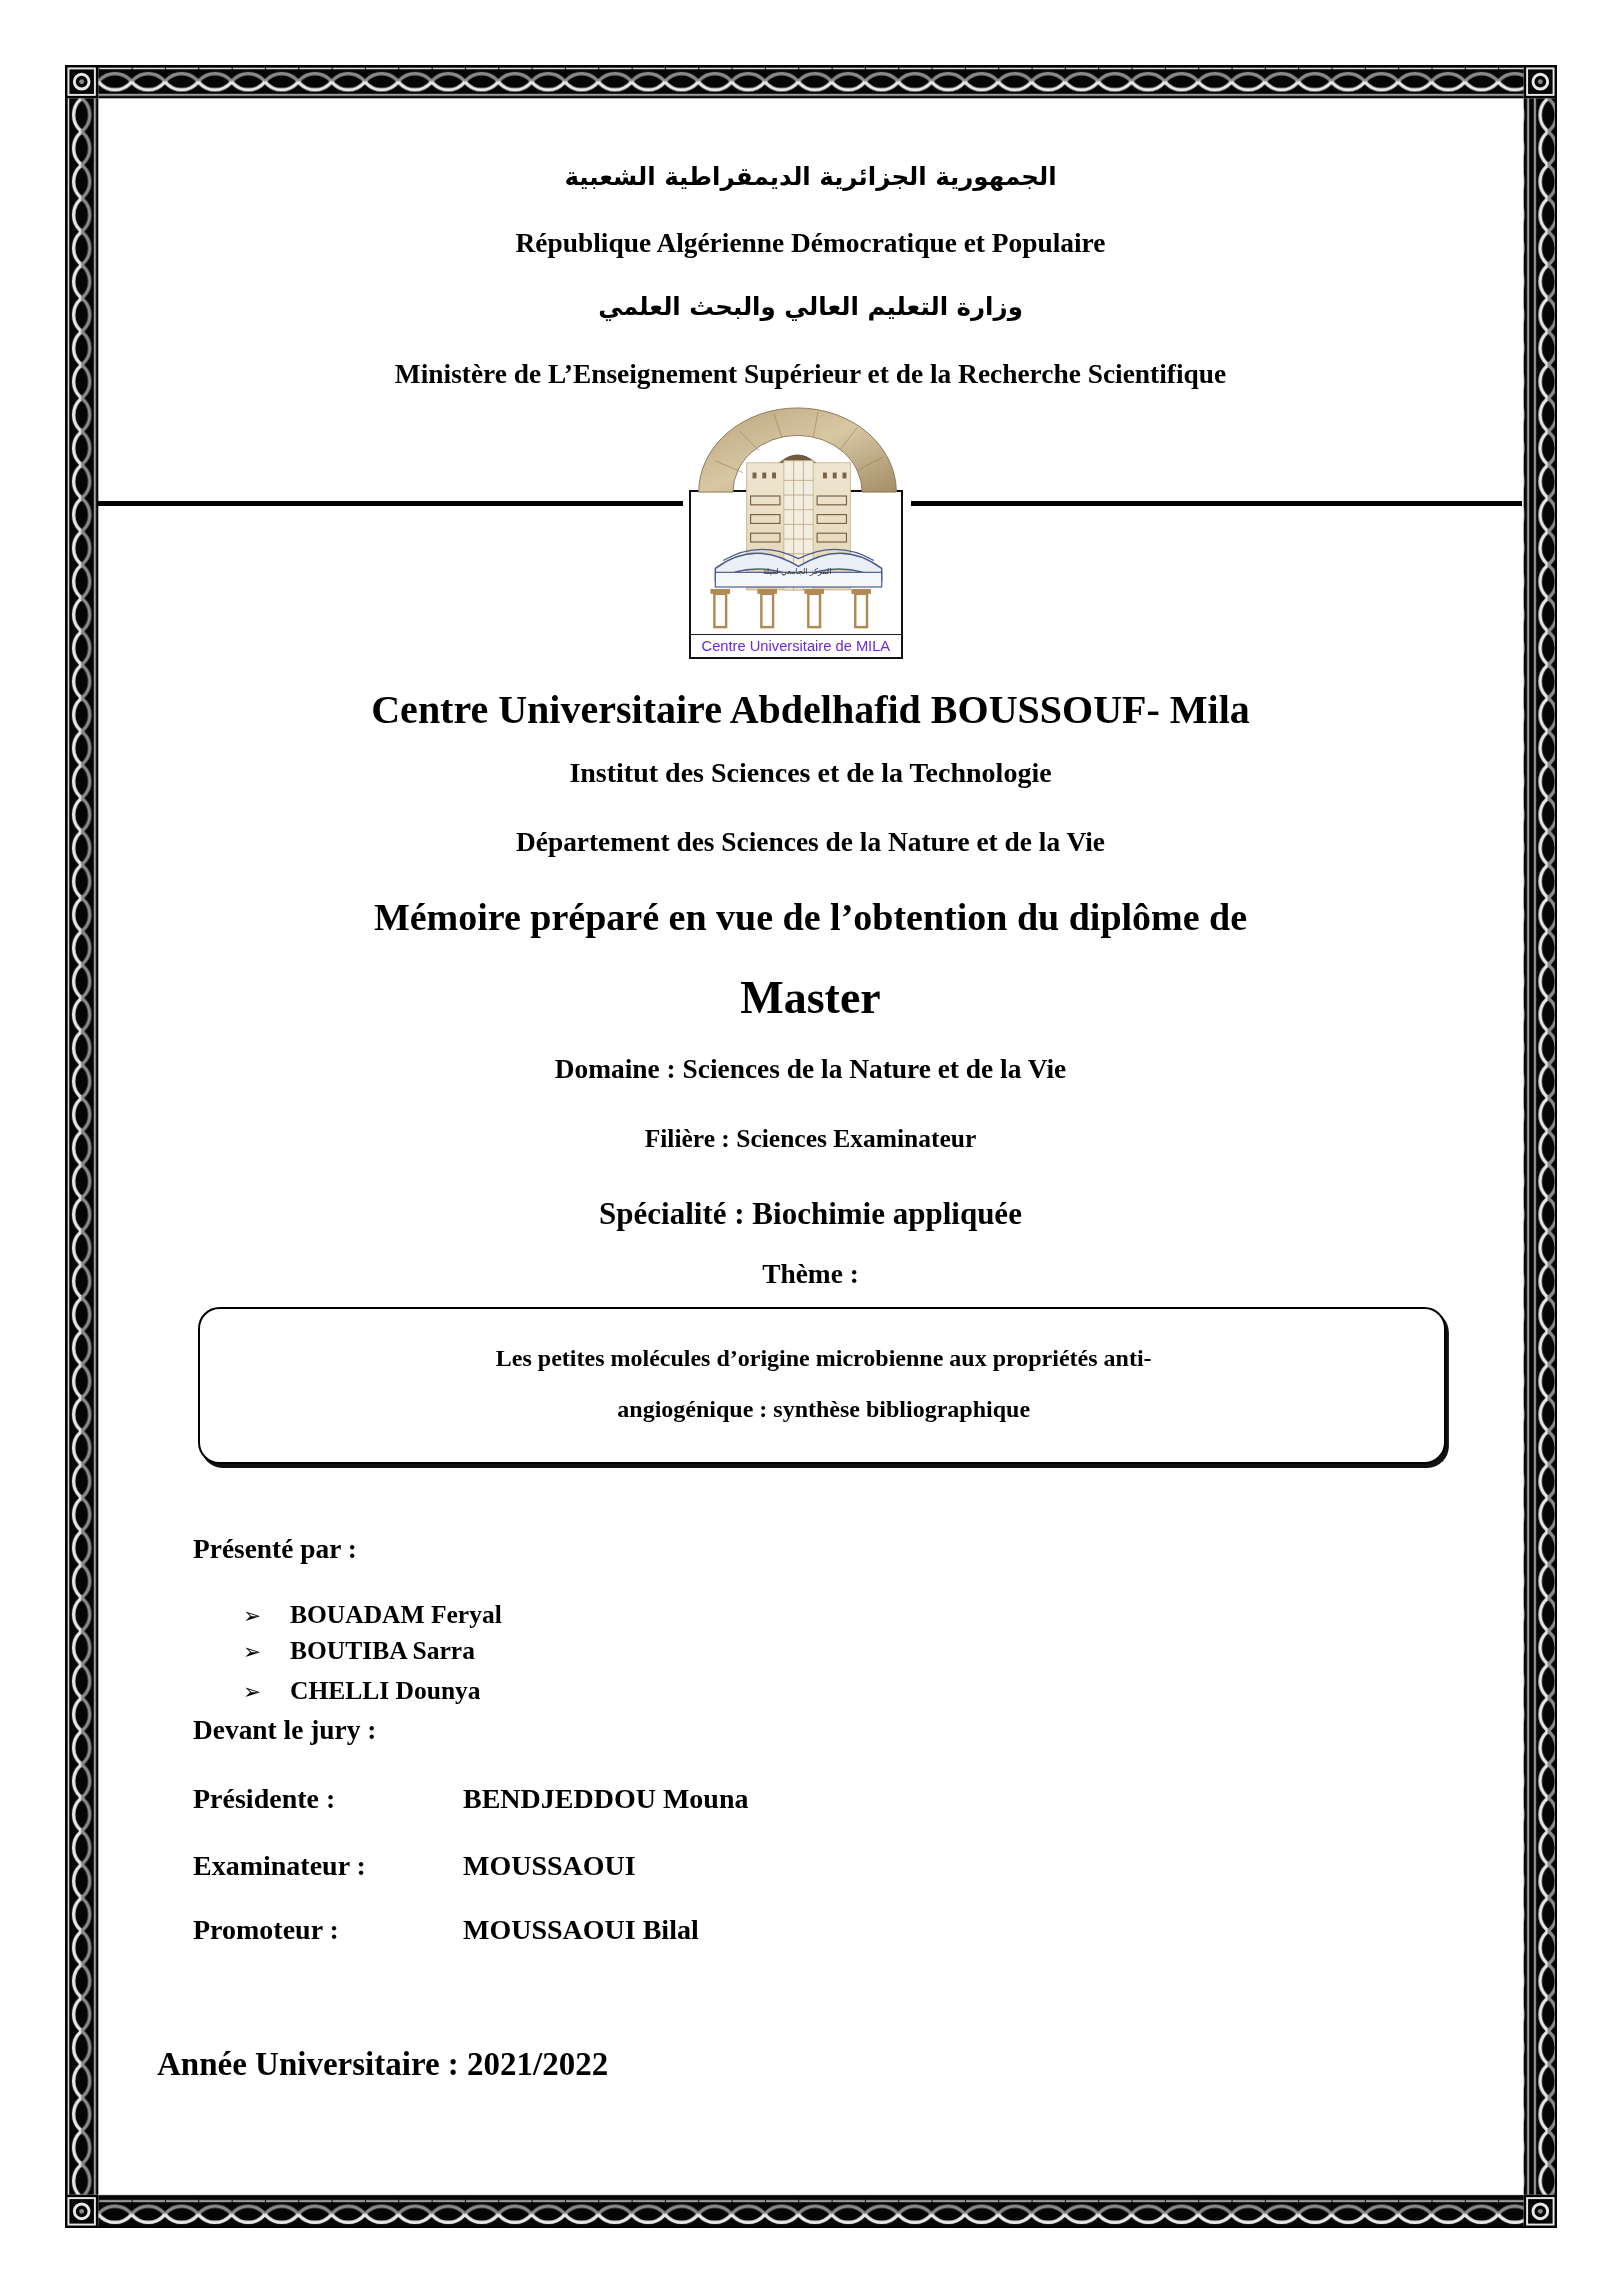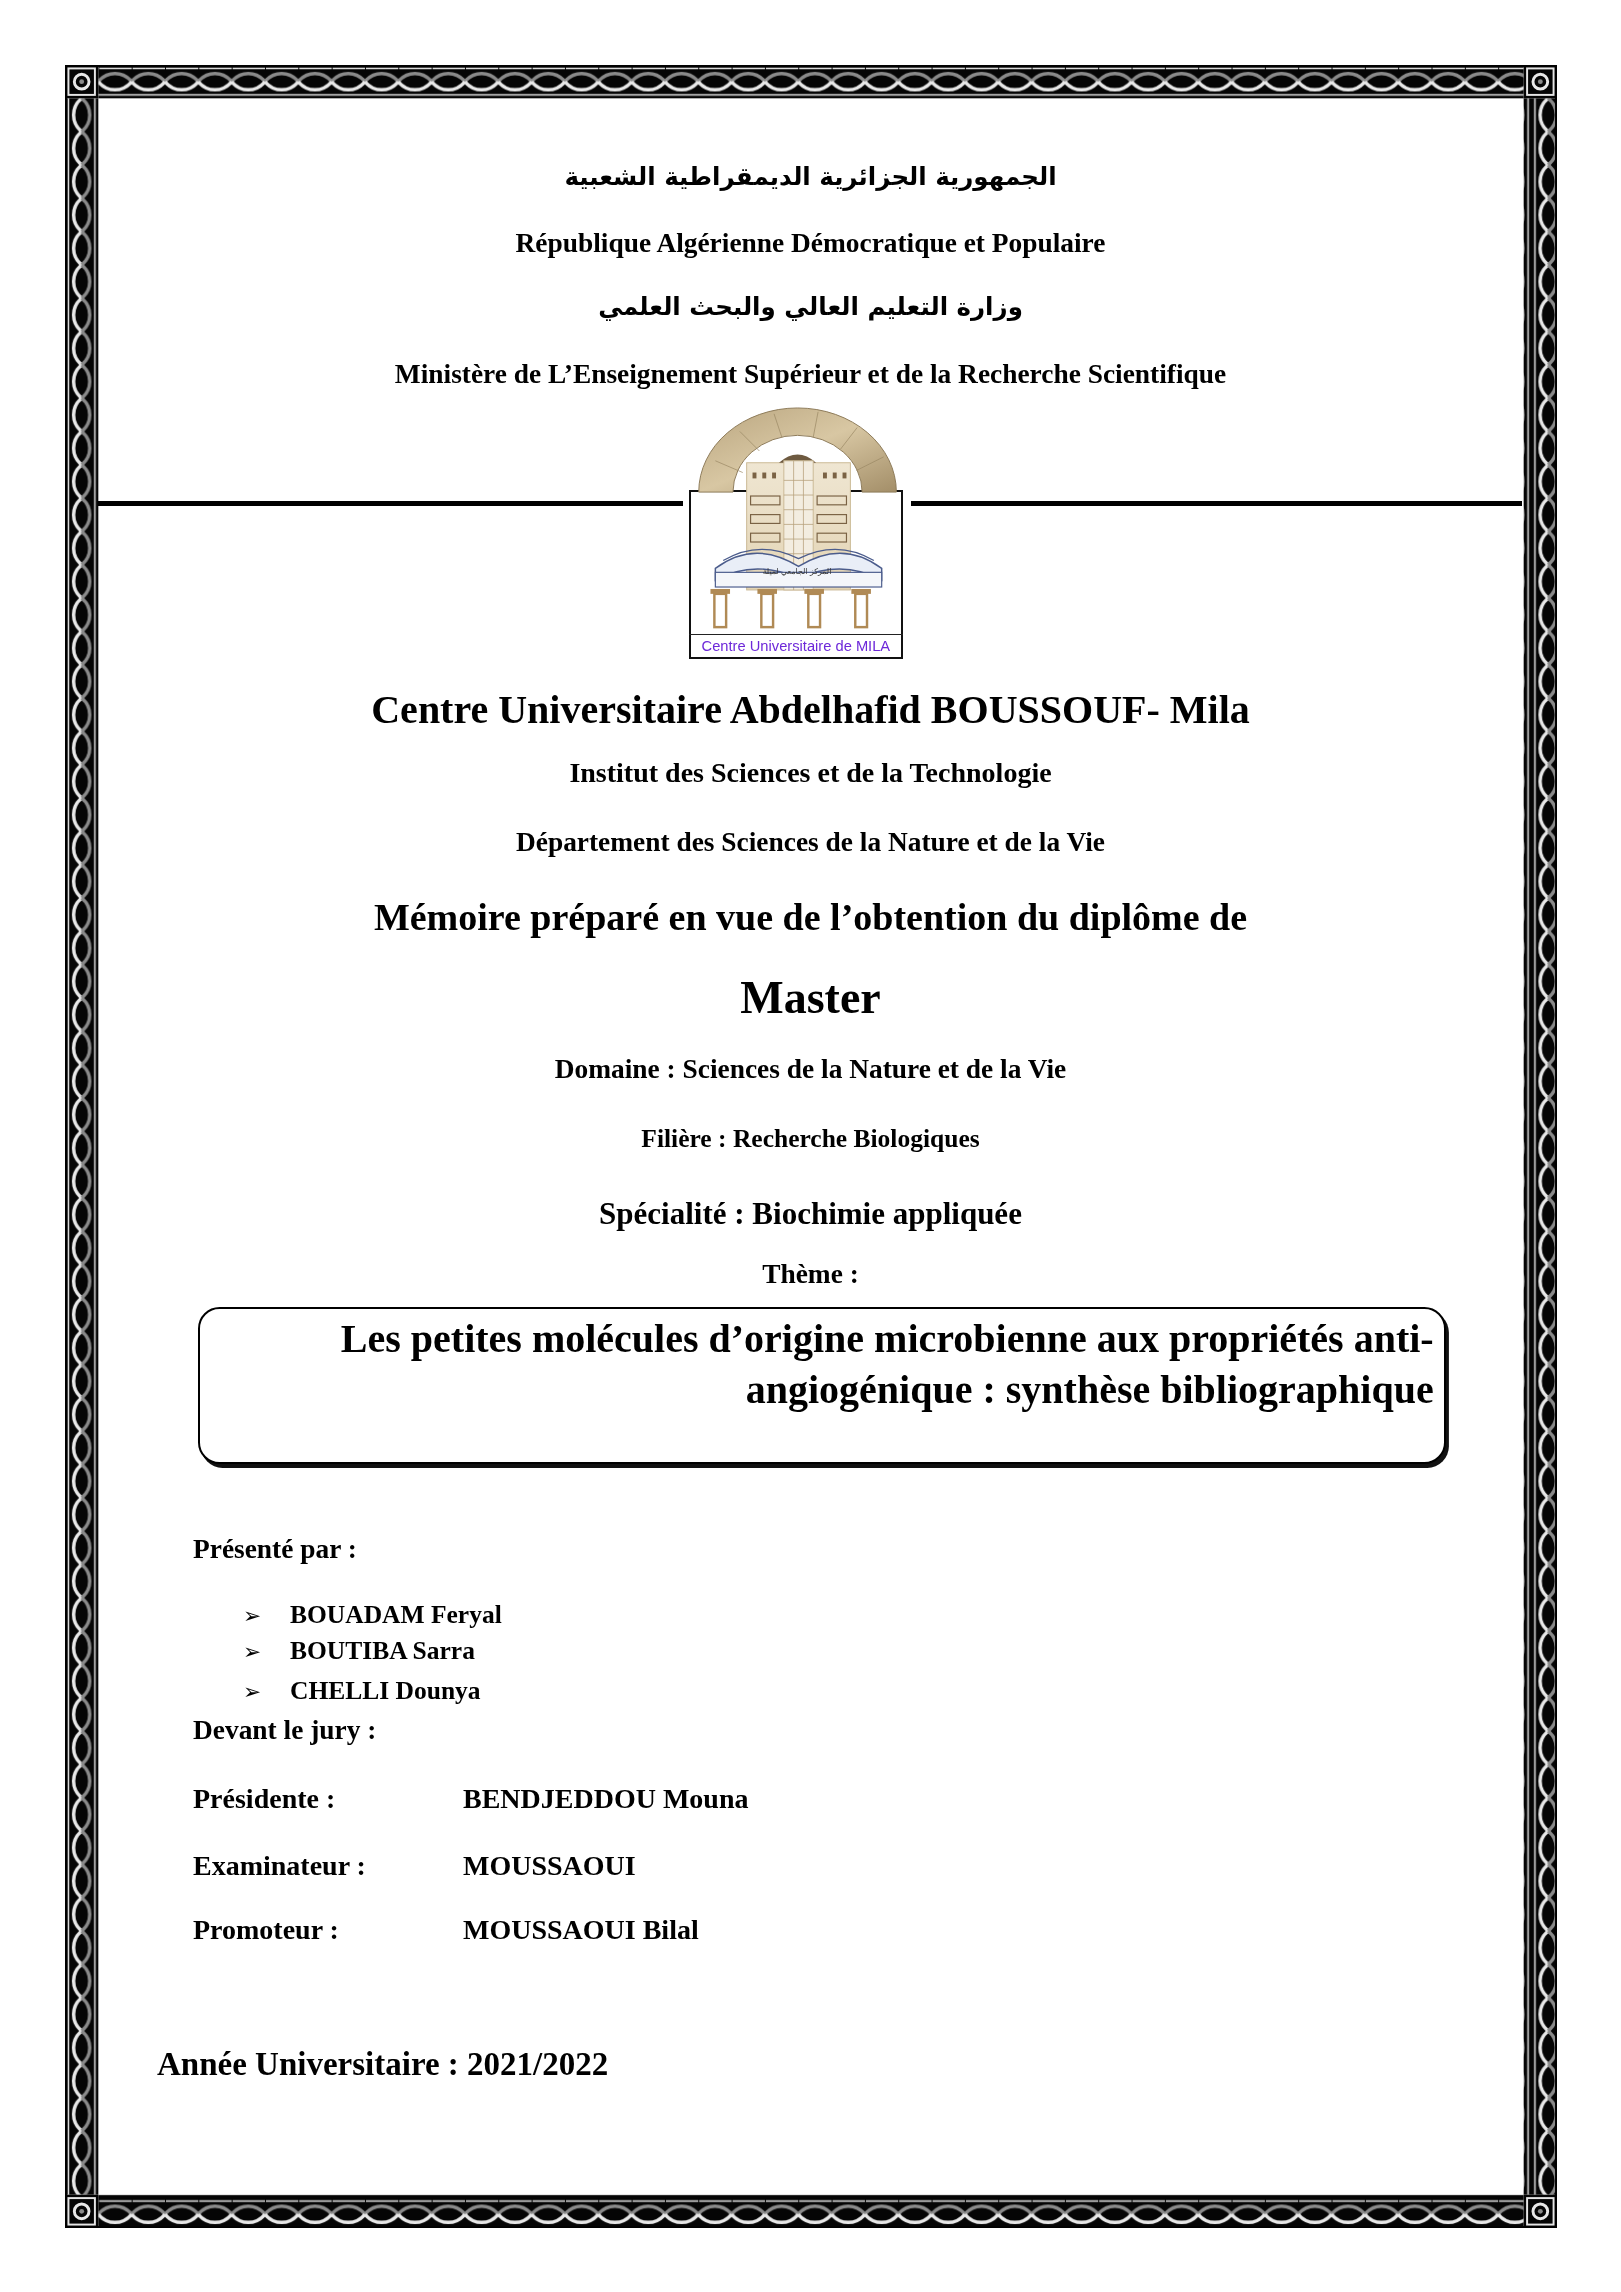--- a/index.html
+++ b/index.html
@@ -22,22 +22,22 @@
                   border-top: 1.5px solid #222; box-sizing: border-box;
                   font-family: "Liberation Sans", "DejaVu Sans", sans-serif; font-size: 14.7px;
                   color: #6d28d9; text-align: center; line-height: 22.5px; font-weight: normal; }
   #logo-ar { position: absolute; left: 57px; top: 165px; width: 108px; text-align: center;
              font-family: "DejaVu Sans", sans-serif; font-size: 7.8px; color: #333; direction: rtl; }
 
   
   #theme-box { position: absolute; left: 198px; top: 1307px; width: 1248px; height: 157px;
                border: 2.9px solid #000; border-radius: 21.6px; box-sizing: border-box;
                box-shadow: 2.9px 3.9px 0 #111; background: #fff; }
-  #theme-title { position: absolute; left: 13.7px; top: 4px; width: 1220px;
-                 font-size: 40px; font-weight: bold; line-height: 51px; text-align: right; }
+  #theme-title { position: absolute; left: 13.7px; top: 24px; width: 1220px;
+                 font-size: 24px; font-weight: bold; line-height: 51px; text-align: center; }
 
   .label-row { position: absolute; left: 193px; font-size: 27.4px; font-weight: bold; white-space: nowrap; }
   .bullet { position: absolute; left: 243px; font-size: 25.5px; font-weight: bold; white-space: nowrap; }
   .bullet .arrow { display: inline-block; width: 47px; font-family: "DejaVu Sans", sans-serif; font-size: 21.6px; }
   .jury { position: absolute; left: 193px; font-size: 28px; font-weight: bold; white-space: nowrap; }
   .jury .val { position: absolute; left: 270px; top: 0; }
 </style>
 </head>
 <body>
 
@@ -160,21 +160,21 @@
   <div id="logo-caption">Centre Universitaire de MILA</div>
 </div>
 
 <div class="abs center b" style="top:686px;font-size:40px;">Centre Universitaire Abdelhafid BOUSSOUF- Mila</div>
 <div class="abs center b" style="top:757px;font-size:28px;">Institut des Sciences et de la Technologie</div>
 <div class="abs center b" style="top:827px;font-size:27.4px;">Département des Sciences de la Nature et de la Vie</div>
 
 <div class="abs center b" style="top:895px;font-size:38px;">Mémoire préparé en vue de l’obtention du diplôme de</div>
 <div class="abs center b" style="top:971px;font-size:46px;">Master</div>
 <div class="abs center b" style="top:1054px;font-size:27.4px;">Domaine : Sciences de la Nature et de la Vie</div>
-<div class="abs center b" style="top:1124px;font-size:25.5px;">Filière : Recherche Biologiques</div>
+<div class="abs center b" style="top:1124px;font-size:25.5px;">Filière : Sciences Examinateur</div>
 <div class="abs center b" style="top:1196px;font-size:31px;">Spécialité : Biochimie appliquée</div>
 <div class="abs center b" style="top:1259px;font-size:27.4px;">Thème :</div>
 
 <div id="theme-box">
   <div id="theme-title">
     <div>Les petites molécules d’origine microbienne aux propriétés anti-</div>
     <div>angiogénique : synthèse bibliographique</div>
   </div>
 </div>
 

